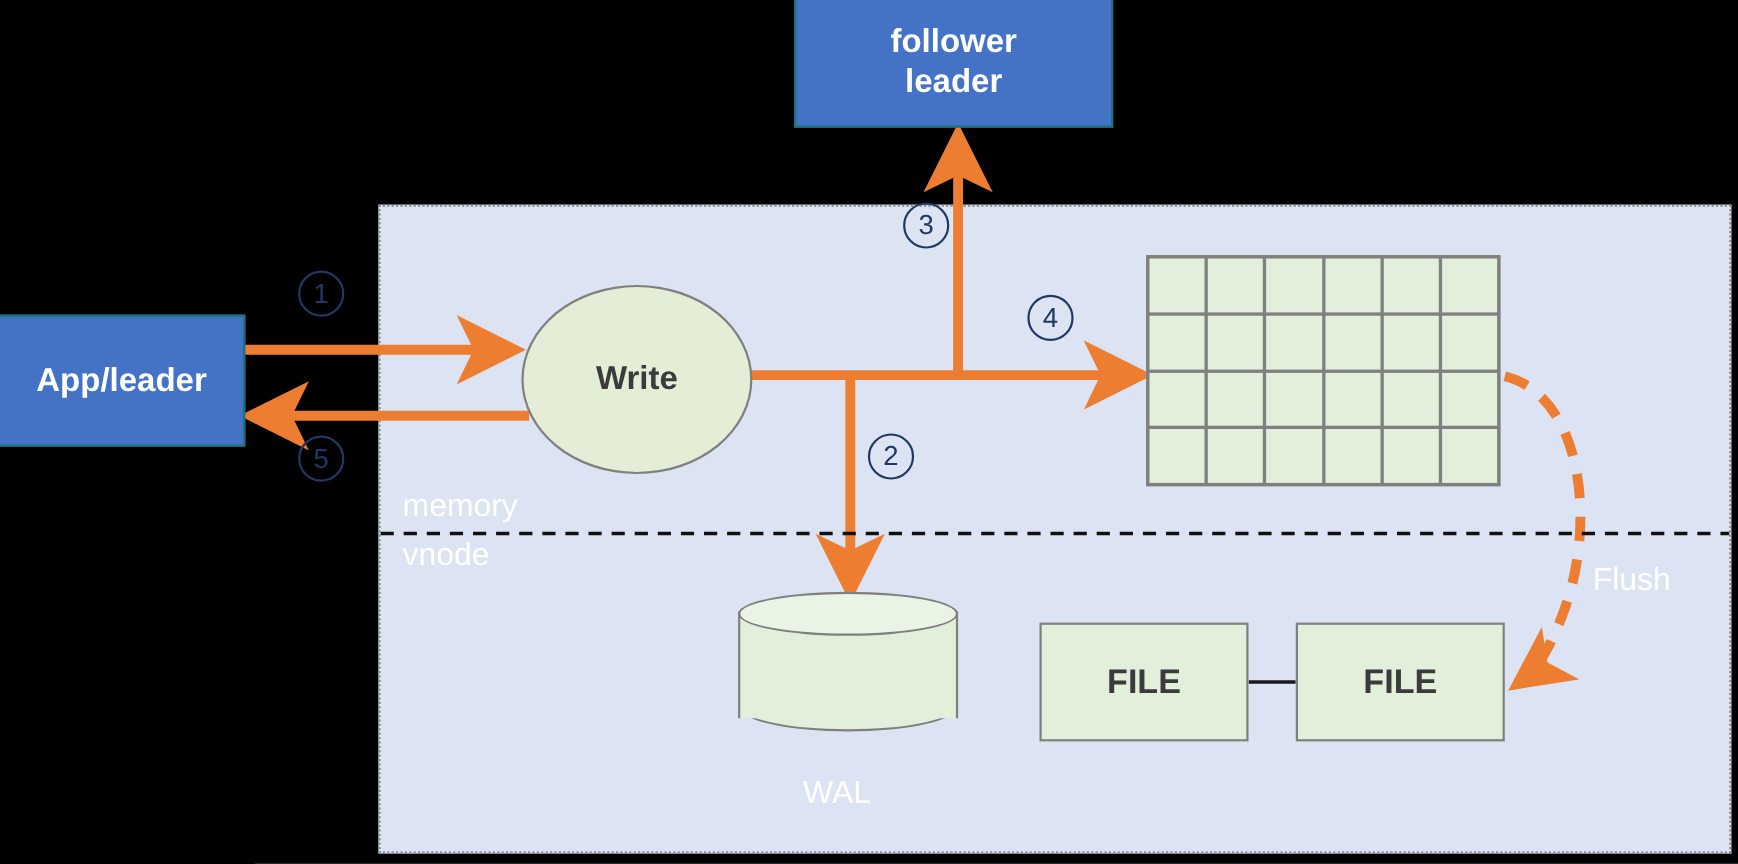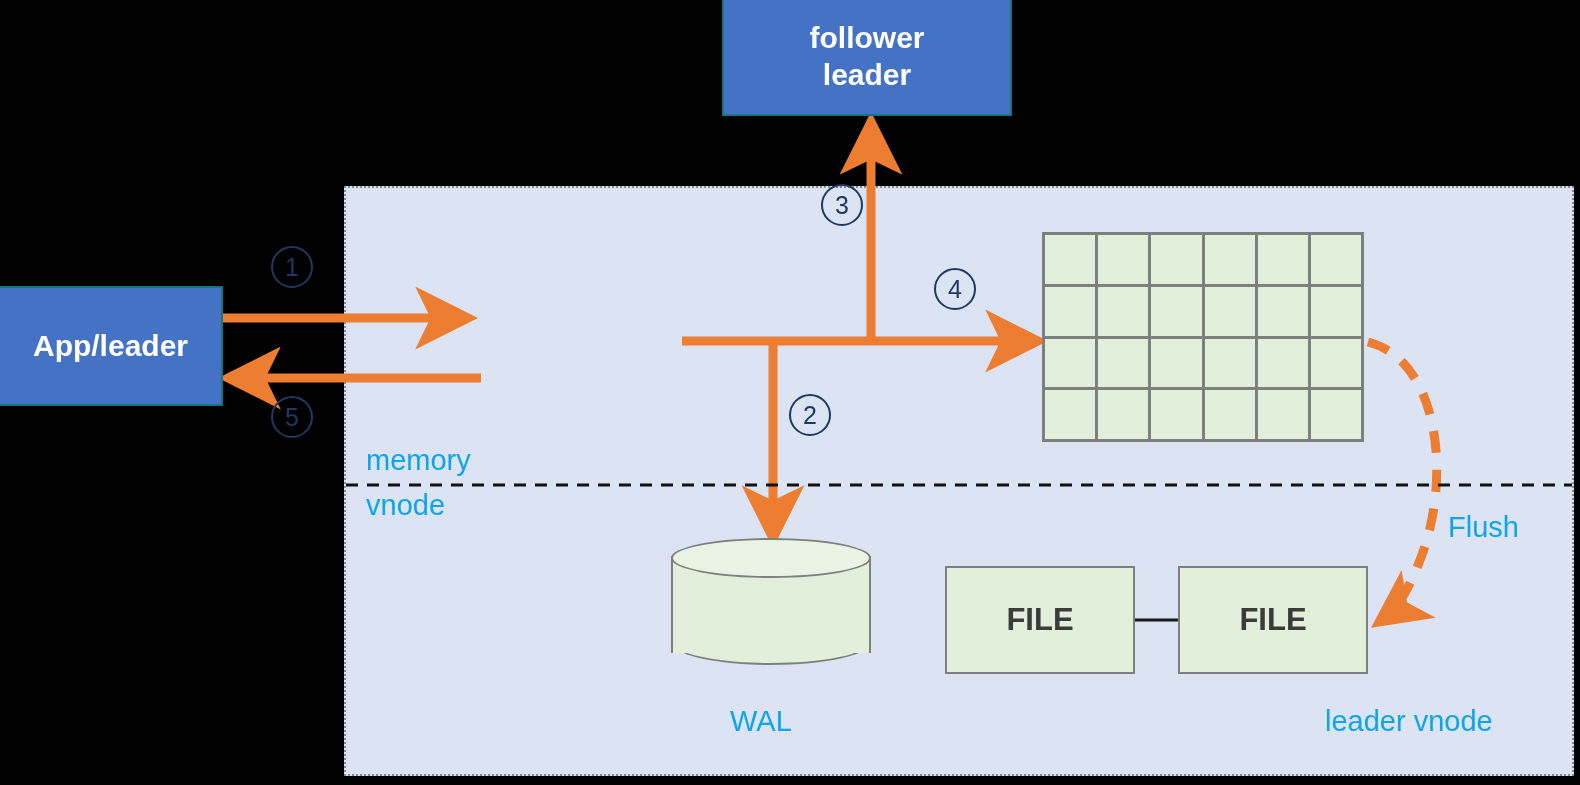--- a/index.html
+++ b/index.html
@@ -68,21 +68,21 @@
     position:absolute;left:0;top:0px;width:100%;height:40px;
     border:2px solid #7f7f7f;border-radius:50%;box-sizing:border-box;
     background:#eaf4e4;
   }
 
   .filebox{position:absolute;}
   #file-1{left:945px;top:566px;width:190px;height:108px;font-size:31px;font-weight:bold;}
   #file-2{left:1178px;top:566px;width:190px;height:108px;font-size:31px;font-weight:bold;}
 
   
-  .lbl{position:absolute;color:#0ea5e9;font-size:29px;white-space:nowrap;}
+  .lbl{position:absolute;color:#ffffff;font-size:29px;white-space:nowrap;}
   #memory-label{left:366px;top:444px;}
   #disk-label{left:366px;top:489px;}
   #wal-label{left:730px;top:705px;text-align:center;}
   #leader-label{left:1325px;top:705px;}
   #flush-label{left:1448px;top:511px;}
 
   
   .step{
     position:absolute;width:38px;height:38px;border-radius:50%;
     border:2px solid #1f3864;color:#1f3864;
@@ -135,20 +135,23 @@
     <div>
       <div>follower</div>
       <div>leader</div>
     </div>
   </div>
 
   <div class="node bluebox" id="app-taosc">
     <span>App/leader</span>
   </div>
 
+  <div class="node" id="write-node">
+    <span>Write</span>
+  </div>
 
   <div id="memtable">
     <div class="cell"></div>
     <div class="cell"></div>
     <div class="cell"></div>
     <div class="cell"></div>
     <div class="cell"></div>
     <div class="cell"></div>
     <div class="cell"></div>
     <div class="cell"></div>
@@ -179,21 +182,20 @@
   <div class="node greenish filebox" id="file-1">
     <span>FILE</span>
   </div>
   <div class="node greenish filebox" id="file-2">
     <span>FILE</span>
   </div>
 
   <div class="lbl" id="memory-label">memory</div>
   <div class="lbl" id="disk-label">vnode</div>
   <div class="lbl" id="wal-label">WAL</div>
-  <div class="lbl" id="leader-label">leader vnode</div>
   <div class="lbl" id="flush-label">Flush</div>
 
   <div class="step" id="step-1">1</div>
   <div class="step" id="step-5">5</div>
   <div class="step" id="step-3">3</div>
   <div class="step" id="step-2">2</div>
   <div class="step" id="step-4">4</div>
 
 </div>
 

